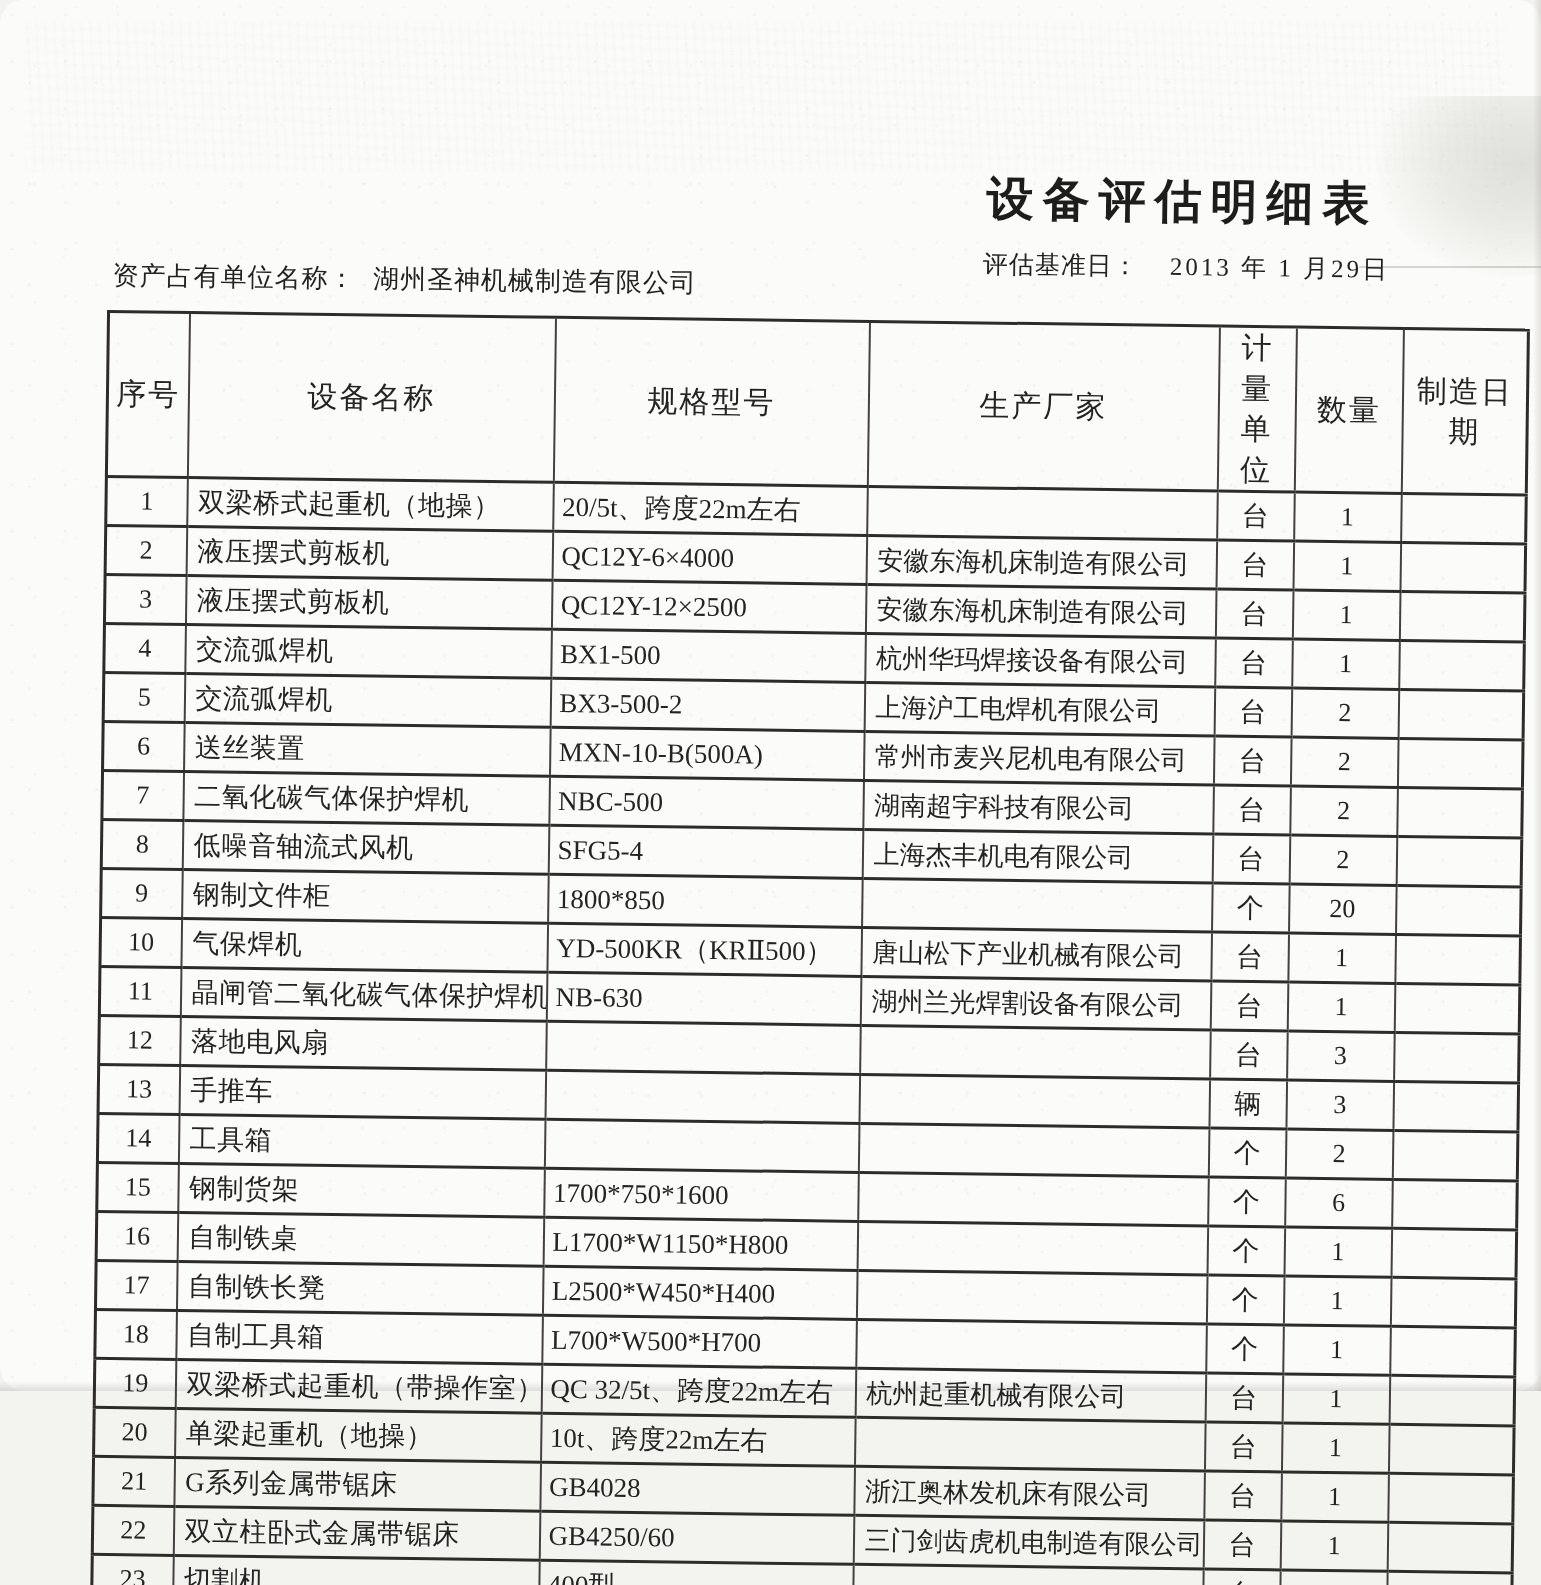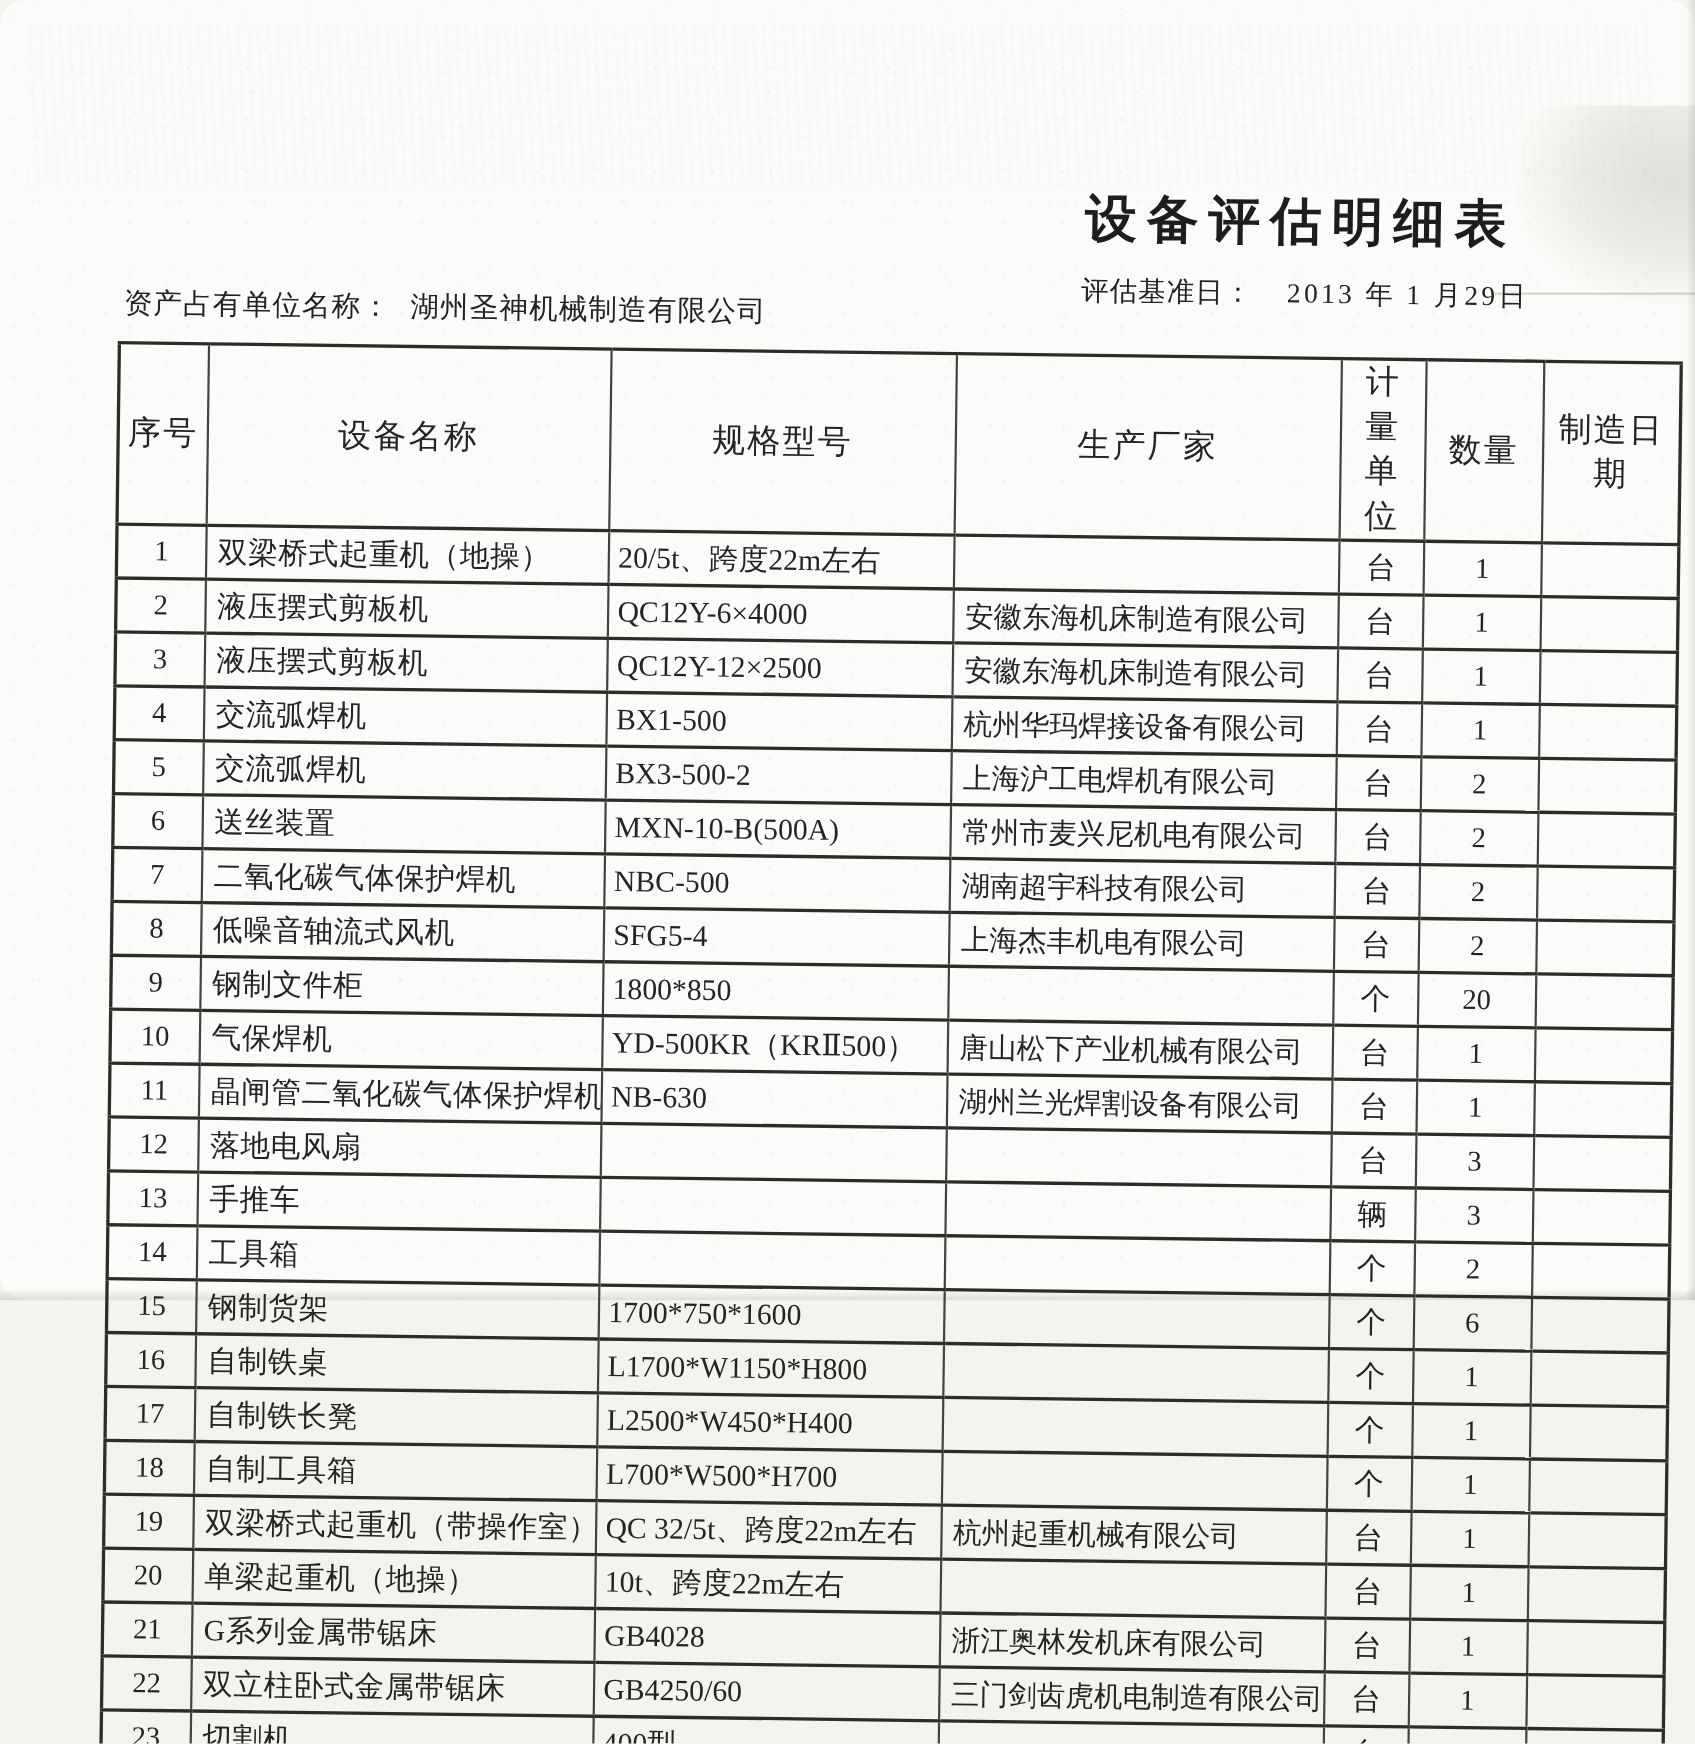--- a/index.html
+++ b/index.html
@@ -11,21 +11,21 @@
   }
   * { margin: 0; padding: 0; box-sizing: border-box; }
   html, body {
     width: 1541px; height: 1585px;
     overflow: hidden;
     font-family: "Liberation Serif", "DejaVu Serif", serif;
     background: var(--page-edge);
   }
   .page {
     position: relative;
-    width: 1541px; height: 1182px;
+    width: 1541px; height: 1391px;
     background: var(--paper);
     color: var(--ink);
     border-radius: 24px;
   }
   
   .page::before {
     content: "";
     position: absolute; inset: 0;
     pointer-events: none;
     background-image:

